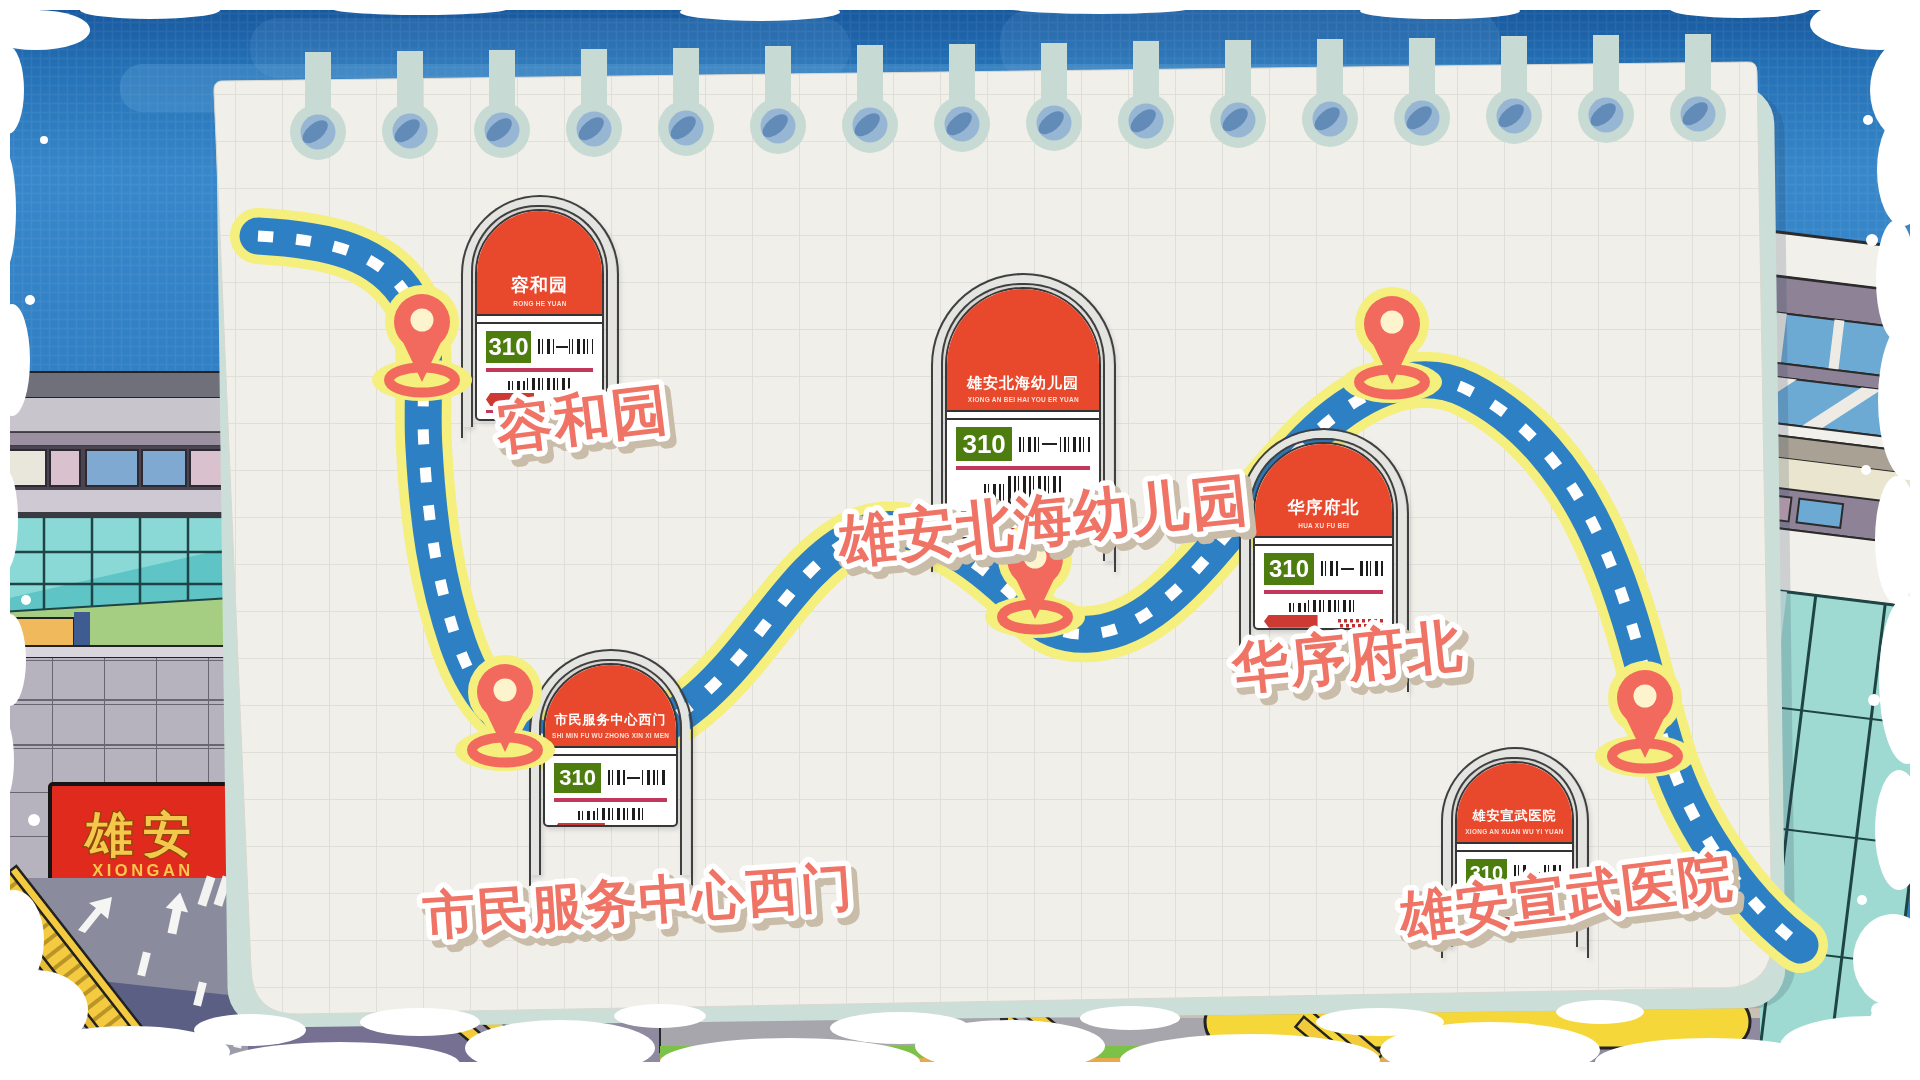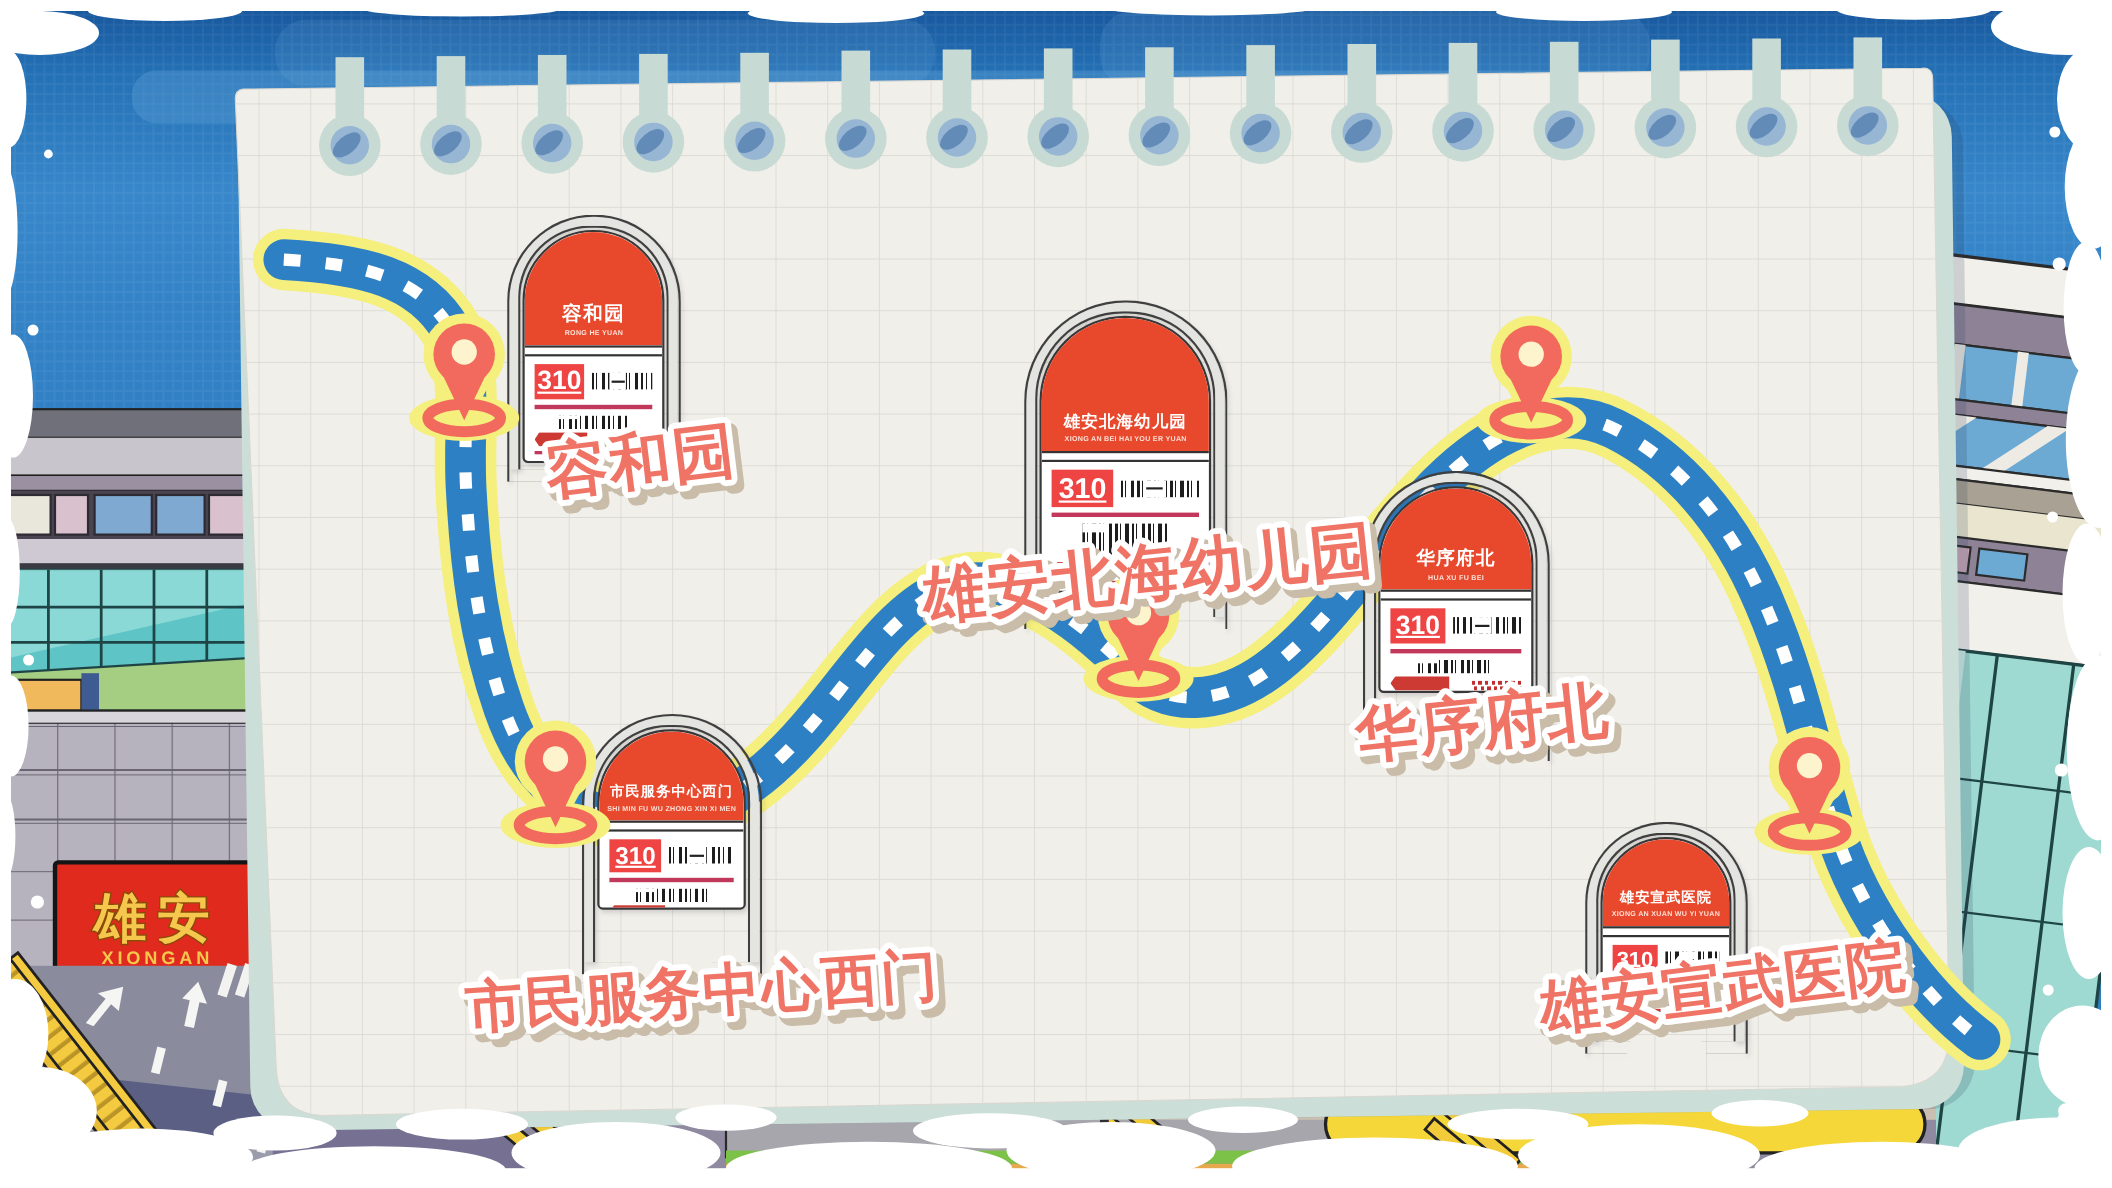--- a/index.html
+++ b/index.html
@@ -22,22 +22,22 @@
         background:#fff;border:2.5px solid #383838;overflow:hidden;
         border-radius:calc((var(--w) - 24px)/2) calc((var(--w) - 24px)/2) 5px 5px;
         display:flex;flex-direction:column;}
   .head{background:#E8492D;flex:0 0 46%;display:flex;flex-direction:column;justify-content:flex-end;
         align-items:center;padding-bottom:7px;gap:3px;}
   .cn{color:#fff;font-weight:bold;font-size:var(--fs);letter-spacing:1px;white-space:nowrap;}
   .py{color:#FCE0D6;font-size:7px;font-weight:bold;letter-spacing:.3px;white-space:nowrap;transform:scale(.92);}
   .sep{height:6px;background:#fff;border-top:2.5px solid #333;border-bottom:2.5px solid #333;}
   .sbody{flex:1;padding:7px 9px 6px;display:flex;flex-direction:column;min-height:0;}
   .row1{display:flex;align-items:center;gap:7px;}
-  .badge{background:#ef4444;color:#fff;font-weight:bold;font-size:var(--bfs);line-height:1;
-        padding:4px 0;width:42%;text-align:center;text-decoration:underline;}
+  .badge{background:#4d7c0f;color:#fff;font-weight:bold;font-size:var(--bfs);line-height:1;
+        padding:4px 0;width:42%;text-align:center;}
   .bars{background-image:repeating-linear-gradient(90deg,#1d1d1d 0 2px,transparent 2px 4px,#1d1d1d 4px 5px,transparent 5px 9px,#1d1d1d 9px 12px,transparent 12px 15px);}
   .bars-a{flex:1;height:15px;position:relative;}
   .bars-a::before{content:"";position:absolute;left:30%;width:27%;top:0;bottom:0;background:#fff;}
   .bars-a::after{content:"";position:absolute;left:32%;width:22%;top:45%;height:2px;background:#222;}
   .crimson{height:4px;background:#C2385A;margin:5px 0 4px;flex:0 0 auto;}
   .crimson.thin{height:3px;margin:4px 0 0;}
   .bars-b{flex:1;min-height:12px;max-height:34px;width:58%;margin:2px auto 3px;position:relative;}
   .bars-b::before{content:"";position:absolute;left:0;top:0;width:28%;height:26%;background:#fff;}
   .row3{display:flex;justify-content:space-between;align-items:flex-end;margin-top:auto;flex:0 0 auto;}
   .tag{width:45%;height:13px;background:#CC3A33;clip-path:polygon(0 50%,9% 0,100% 0,100% 100%,9% 100%);}

